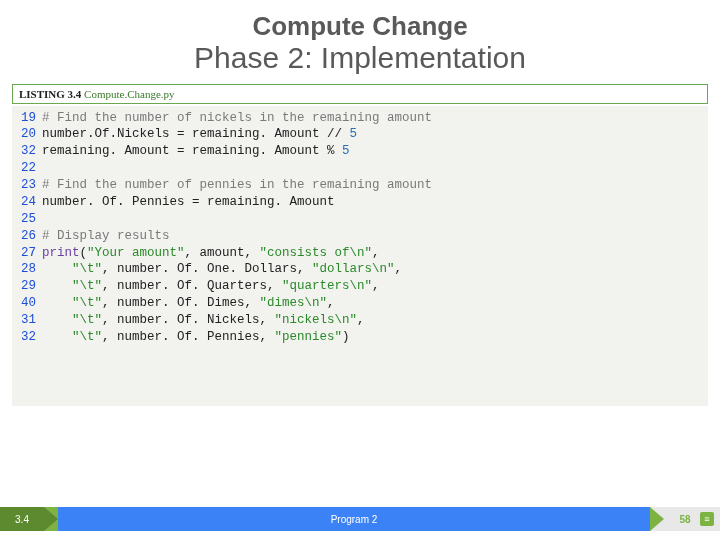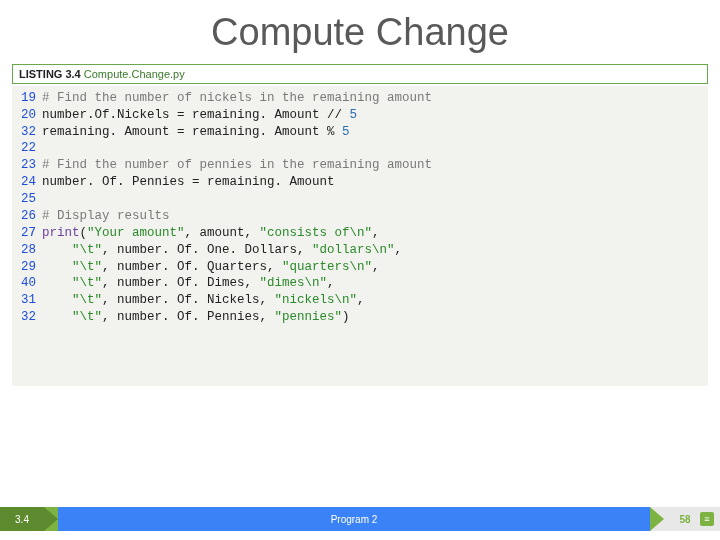--- a/index.html
+++ b/index.html
@@ -11,34 +11,35 @@
     position: relative;
     overflow: hidden;
   }
   .title-block {
     text-align: center;
     padding-top: 12px;
     padding-bottom: 10px;
     color: #595959;
   }
   .title-line1 {
-    font-size: 38px;
-    font-weight: 400;
+    font-size: 26px;
+    font-weight: 700;
     line-height: 1.1;
   }
   .title-line2 {
     font-size: 30px;
     font-weight: 300;
     line-height: 1.1;
   }
   .listing-bar {
     margin: 0 12px;
     border: 1px solid #6aa84f;
     padding: 3px 6px;
     font-size: 11px;
+    font-family: Liberation Serif, serif;
   }
   .listing-bold { font-weight: 700; color: #222; }
   .listing-file { color: #3b7a2a; }
   .code-area {
     margin: 2px 12px 0 12px;
     background: #f2f2ef;
     display: flex;
     font-family: "Courier New", monospace;
     font-size: 12.5px;
     line-height: 1.35;
@@ -122,20 +123,21 @@
     justify-content:center;
     color:#fff;
     font-size:9px;
   }
 </style>
 </head>
 <body>
 
 <div class="title-block">
   <div class="title-line1">Compute Change</div>
+  <div class="title-line2">Phase 2: Implementation</div>
 </div>
 
 <div class="listing-bar">
   <span class="listing-bold">LISTING 3.4</span>
   <span> </span>
   <span class="listing-file">Compute.Change.py</span>
 </div>
 
 <div class="code-area">
   <div class="gutter" id="gutter">

